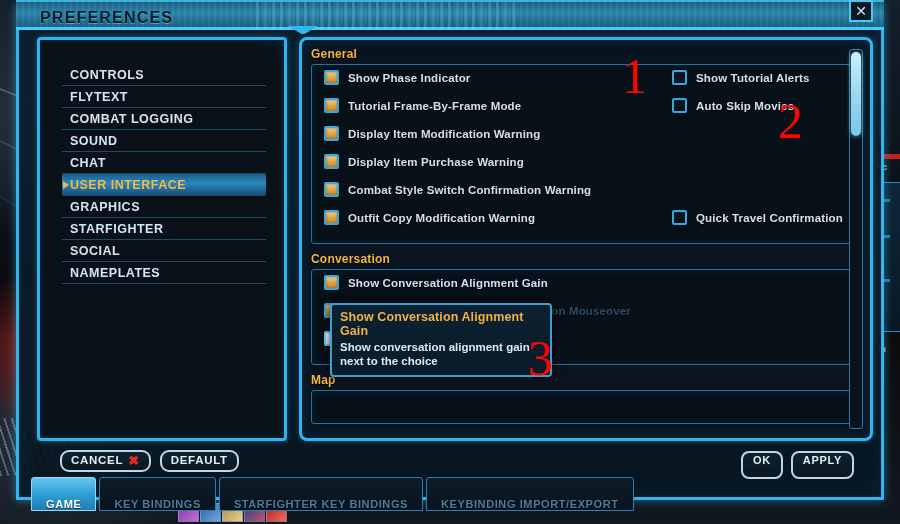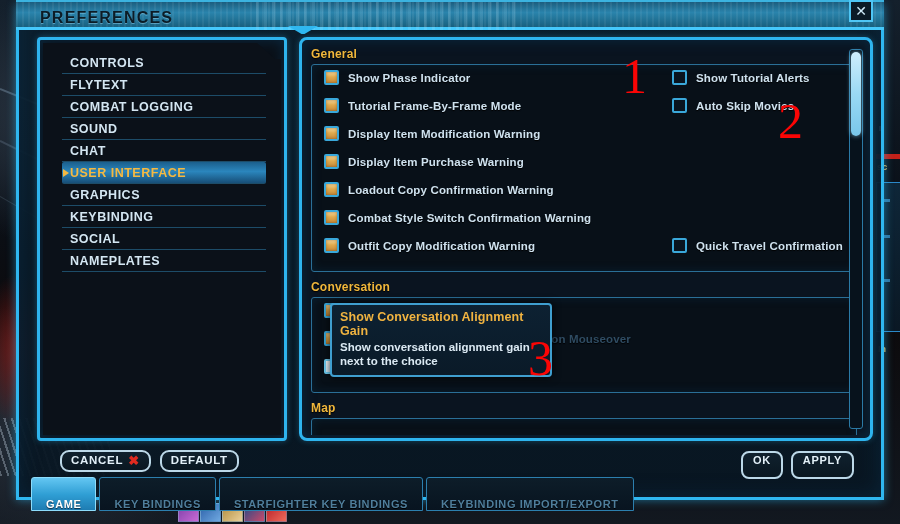--- a/index.html
+++ b/index.html
@@ -100,21 +100,21 @@
   .sidebar-frame {
     position: absolute; left: 21px; top: 37px; width: 250px; height: 404px;
     border: 3px solid #2eb4ee; border-radius: 4px;
     background: #0a1018;
     box-shadow: inset 0 0 14px rgba(10,60,95,.6), 0 0 6px rgba(47,183,240,.35);
   }
   .sidebar-inner {
     position: absolute; inset: 3px; background: #0b1119;
     clip-path: polygon(0 0, 214px 0, 232px 16px, 100% 16px, 100% 100%, 0 100%);
   }
-  .sidebar-list { position: absolute; left: 22px; top: 12px; width: 204px; }
+  .sidebar-list { position: absolute; left: 22px; top: 24px; width: 204px; }
   .side-item {
     position: relative; height: 22px; line-height: 22px;
     border-bottom: 1px solid #1d4c68;
     color: #d4e6f2; font-size: 12.5px; font-weight: bold; letter-spacing: .5px;
     padding-left: 8px; cursor: pointer;
   }
   .side-item.active {
     color: #f5b942;
     background: linear-gradient(180deg, #1b5f8c 0%, #2b86bd 45%, #174e77 100%);
     border-radius: 2px;
@@ -276,21 +276,21 @@
     <div class="sidebar-frame">
       <div class="sidebar-inner"></div>
       <div class="sidebar-list" id="sidebar-list">
           <div class="side-item"><span>CONTROLS</span></div>
           <div class="side-item"><span>FLYTEXT</span></div>
           <div class="side-item"><span>COMBAT LOGGING</span></div>
           <div class="side-item"><span>SOUND</span></div>
           <div class="side-item"><span>CHAT</span></div>
           <div class="side-item active"><span>USER INTERFACE</span></div>
           <div class="side-item"><span>GRAPHICS</span></div>
-          <div class="side-item"><span>KEYBINDING</span></div>
+          <div class="side-item"><span>STARFIGHTER</span></div>
           <div class="side-item"><span>SOCIAL</span></div>
           <div class="side-item"><span>NAMEPLATES</span></div>
         </div>
     </div>
 
     <div class="main-frame">
       <div class="main-inner">
         <div class="scroll-region" id="sections-host">
             <div class="sect-label">General</div>
             <div class="sect-box" style="padding: 5px 0px;">
@@ -317,26 +317,20 @@
               <div class="opt-row">
                 <div class="opt col1">
                   <div class="cb on"></div>
                   <div class="opt-label">Display Item Modification Warning</div>
                 </div>
               </div>
               <div class="opt-row">
                 <div class="opt col1">
                   <div class="cb on"></div>
                   <div class="opt-label">Display Item Purchase Warning</div>
-                </div>
-              </div>
-              <div class="opt-row">
-                <div class="opt col1">
-                  <div class="cb on"></div>
-                  <div class="opt-label">Loadout Copy Confirmation Warning</div>
                 </div>
               </div>
               <div class="opt-row">
                 <div class="opt col1">
                   <div class="cb on"></div>
                   <div class="opt-label">Combat Style Switch Confirmation Warning</div>
                 </div>
               </div>
               <div class="opt-row">
                 <div class="opt col1">

